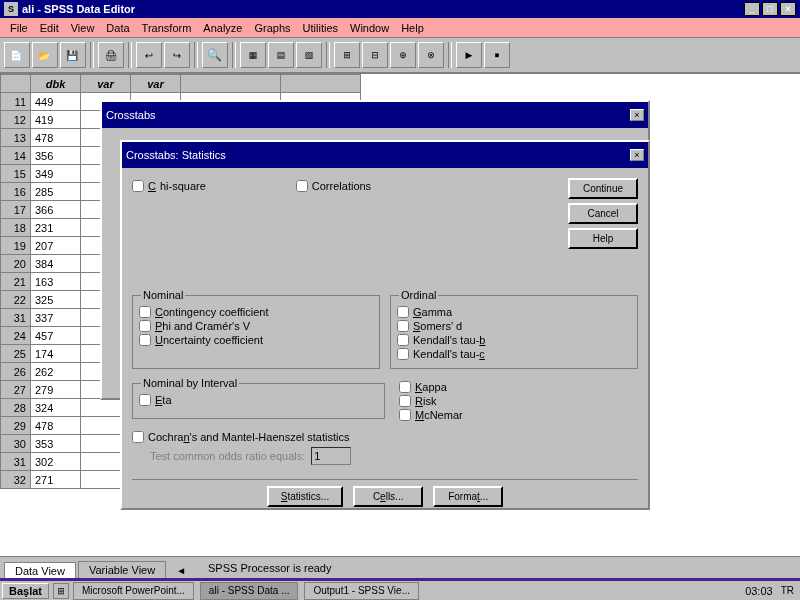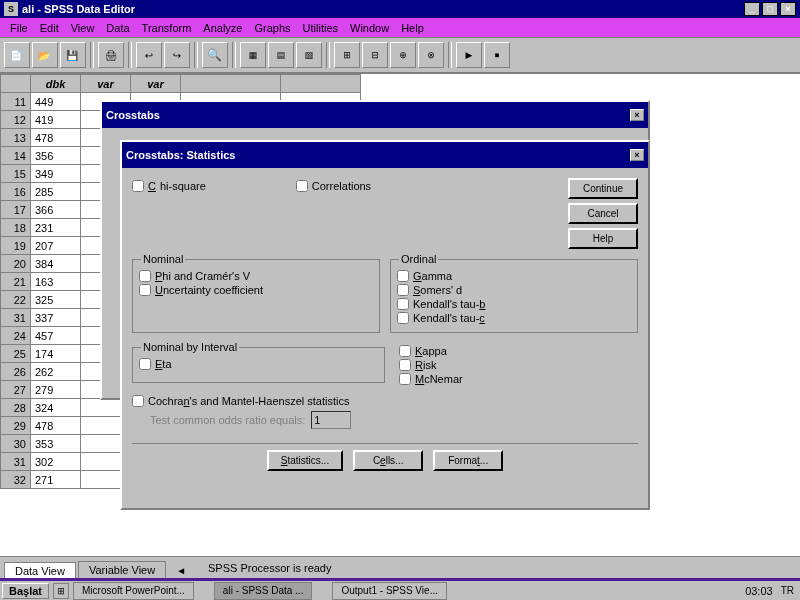--- a/index.html
+++ b/index.html
@@ -47,21 +47,21 @@
       border: 1px solid #000;
       font-size: 9px;
       display: flex;
       align-items: center;
       justify-content: center;
       cursor: pointer;
     }
 
     
     .menu-bar {
-      background: #d946ef;
+      background: #fca5a5;
       height: 20px;
       display: flex;
       align-items: center;
       padding: 0 4px;
       font-size: 11px;
       border-bottom: 1px solid #808080;
     }
     .menu-item {
       padding: 2px 6px;
       cursor: pointer;
@@ -130,21 +130,21 @@
       border-left-color: #fff;
       padding: 1px 6px;
       font-weight: bold;
       font-size: 11px;
       margin-right: 4px;
     }
     .taskbar-item {
       background: #c0c0c0;
       border: 1px solid #808080;
       padding: 7px 8px;
-      margin-right: 20px;
+      margin-right: 6px;
       font-size: 10px;
       height: 18px;
       display: flex;
       align-items: center;
     }
     .taskbar-clock {
       margin-left: auto;
       font-size: 11px;
       padding-right: 4px;
     }
@@ -193,21 +193,21 @@
     }
 
     .dialog-titlebar {
       background: #000080;
       color: white;
       height: 26px;
       display: flex;
       align-items: center;
       padding: 9px 4px;
       font-size: 11px;
-      font-weight: bold;
+      font-weight: normal;
     }
     .dialog-close-btn {
       margin-left: auto;
       width: 14px;
       height: 12px;
       background: #c0c0c0;
       border: 1px solid #808080;
       border-top-color: #fff;
       border-left-color: #fff;
       display: flex;
@@ -577,24 +577,28 @@
           <span>Correlations</span>
         </label>
 
         <div style="margin-left:auto;display:flex;flex-direction:column;gap:4px;">
           <button class="win-btn">Continue</button>
           <button class="win-btn">Cancel</button>
           <button class="win-btn">Help</button>
         </div>
       </div>
 
-      <div style="display:flex;gap:10px;">
+      <div style="display:flex;gap:10px;margin-top:36px;">
 
         <div class="groupbox" style="flex:1;">
           <span class="groupbox-label">Nominal</span>
+          <label class="win-checkbox">
+            <input type="checkbox" style="">
+            <span><span style="text-decoration:underline;">C</span>ontingency coefficient</span>
+          </label>
           <label class="win-checkbox">
             <input type="checkbox" style="">
             <span><span style="text-decoration:underline;">P</span>hi and Cramér's V</span>
           </label>
           <label class="win-checkbox">
             <input type="checkbox" style="">
             <span><span style="text-decoration:underline;">U</span>ncertainty coefficient</span>
           </label>
         </div>
 

